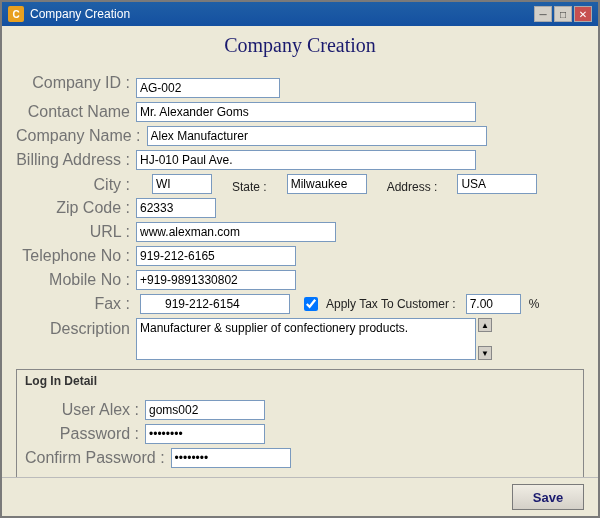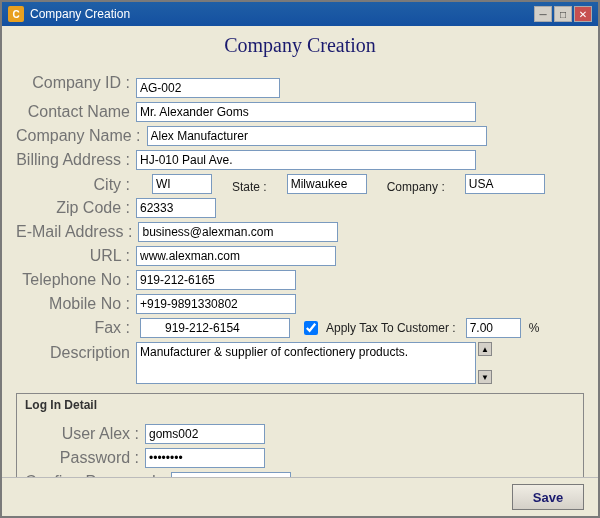--- a/index.html
+++ b/index.html
@@ -244,33 +244,29 @@
       <div class="form-row">
         <span class="form-label">Billing Address :</span>
         <input class="form-input input-wide" type="text" value="HJ-010 Paul Ave." style="">
       </div>
 
       <div class="form-row city-row">
         <span class="form-label">City :</span>
         <input class="form-input input-city" type="text" value="WI" style="">
         <span class="inline-label">State :</span>
         <input class="form-input" style="width: 80px;" type="text" value="Milwaukee">
-        <span class="inline-label">Company :</span>
+        <span class="inline-label">Address :</span>
         <input class="form-input input-small" type="text" value="USA" style="">
       </div>
 
       <div class="form-row">
         <span class="form-label">Zip Code :</span>
         <input class="form-input input-zip" type="text" value="62333" style="">
       </div>
 
-      <div class="form-row">
-        <span class="form-label">E-Mail Address :</span>
-        <input class="form-input input-url" type="text" value="business@alexman.com" style="">
-      </div>
 
       <div class="form-row">
         <span class="form-label">URL :</span>
         <input class="form-input input-url" type="text" value="www.alexman.com" style="">
       </div>
 
       <div class="form-row">
         <span class="form-label">Telephone No :</span>
         <input class="form-input input-phone" type="text" value="919-212-6165" style="">
       </div>

